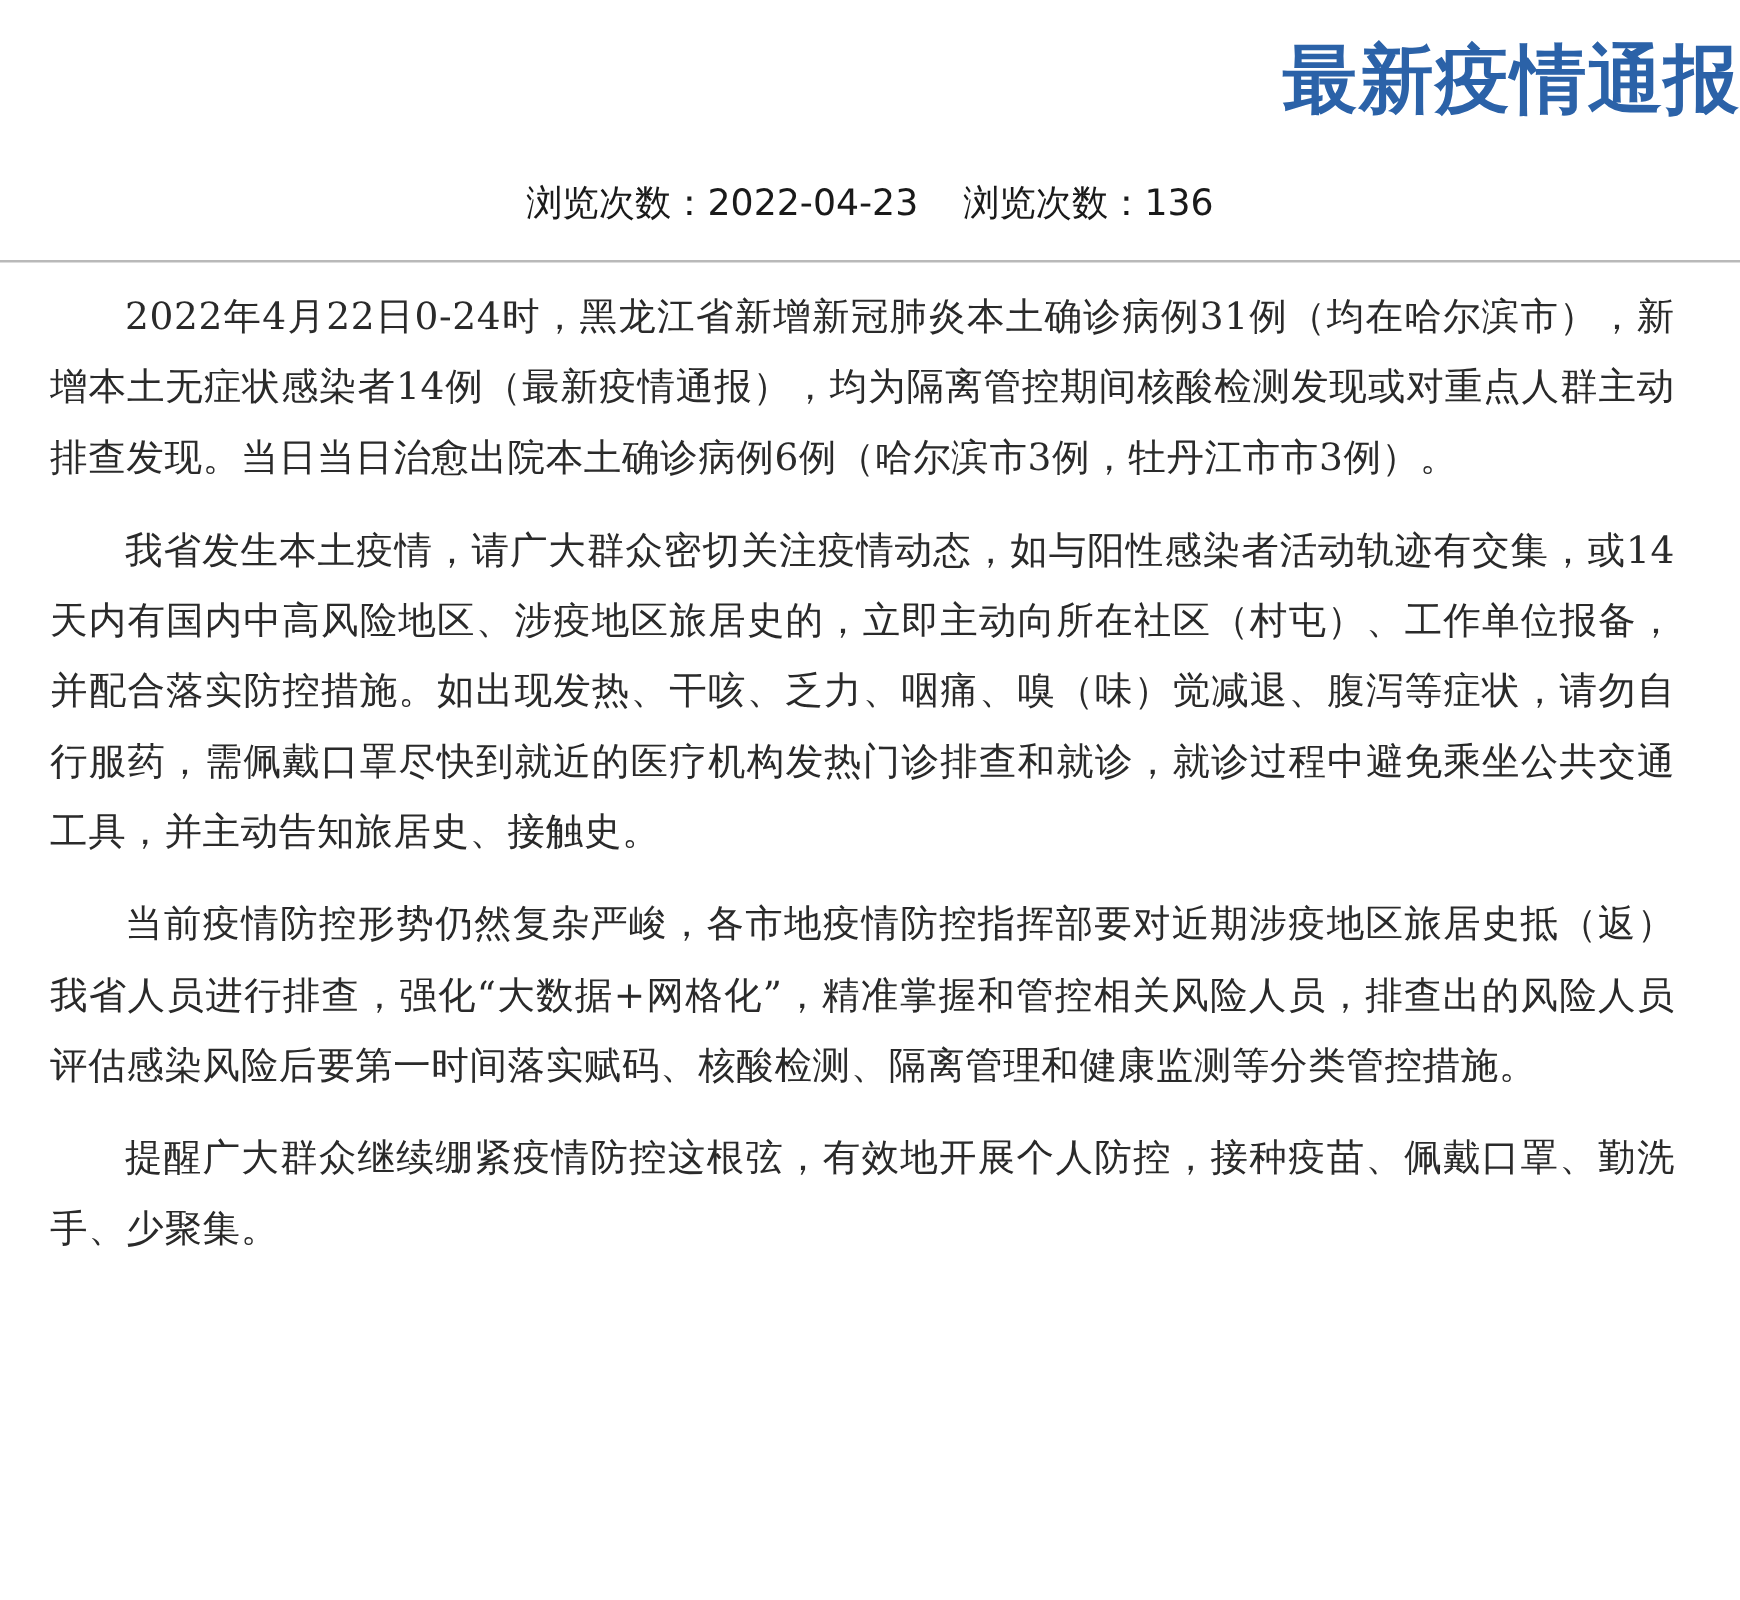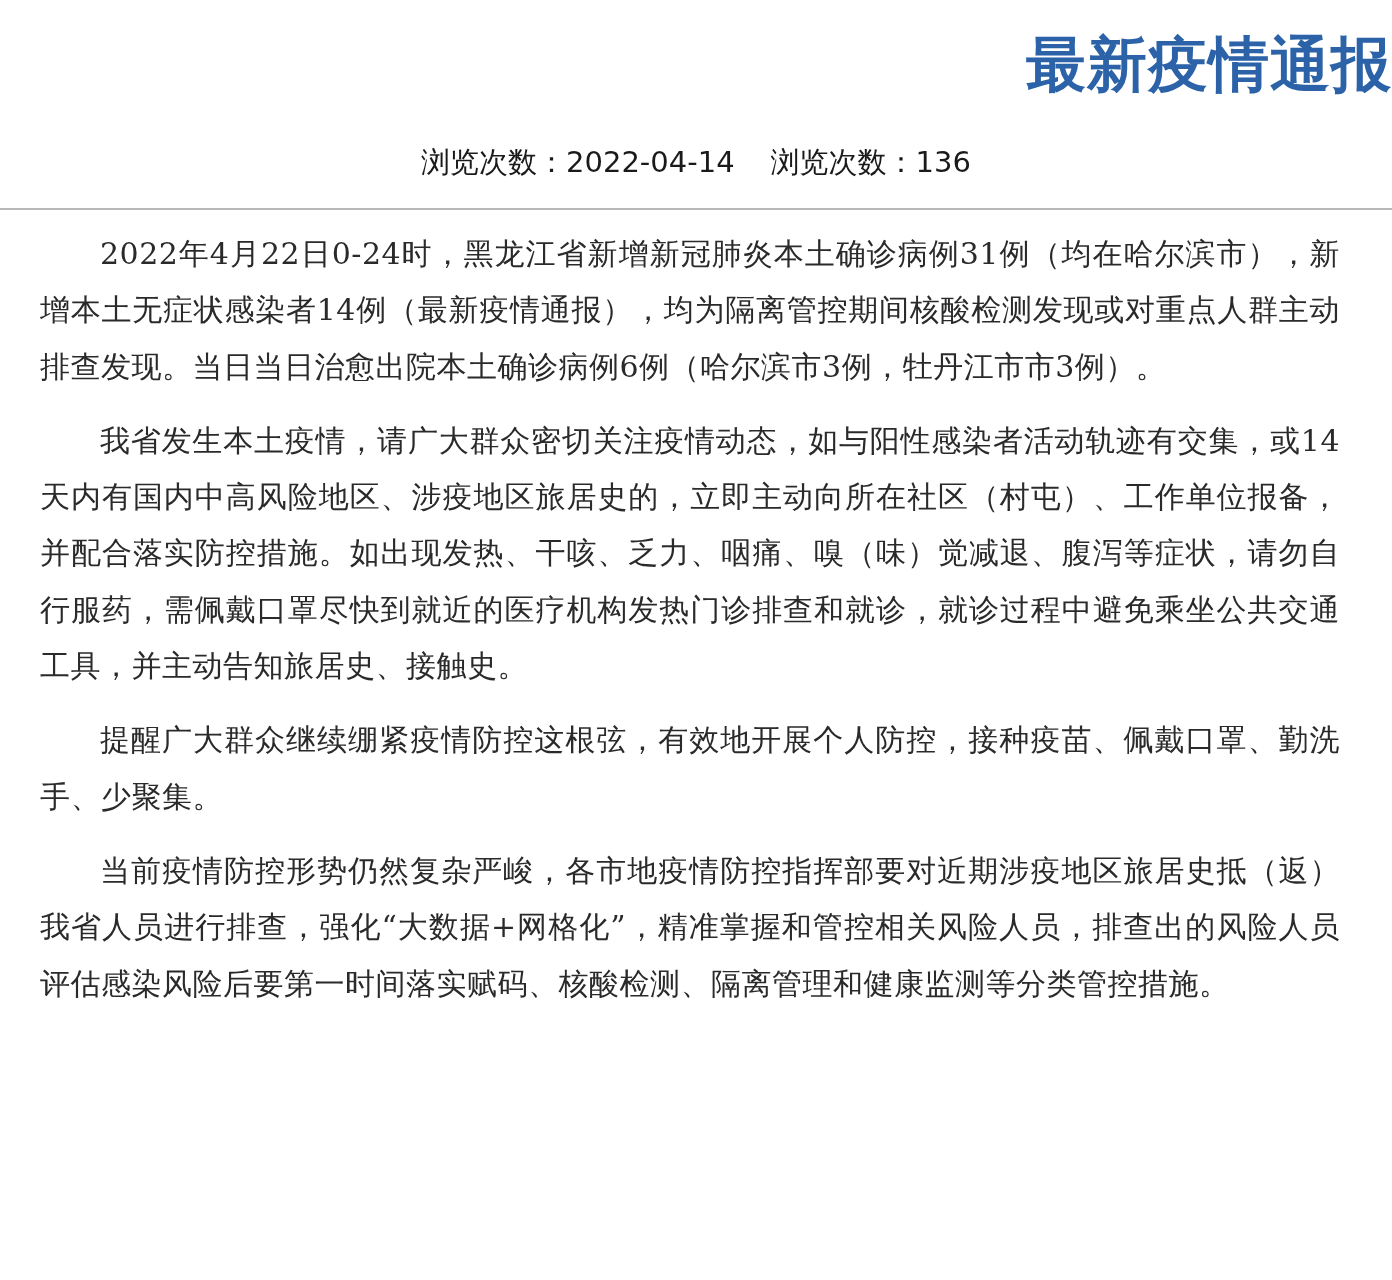--- a/index.html
+++ b/index.html
@@ -73,23 +73,23 @@
       text-align: justify;
       letter-spacing: 0.5px;
     }
   </style>
 </head>
 <body>
 
 <div class="header">
   <h1 class="title">最新疫情通报</h1>
   <div class="meta">
-    <span>浏览次数：</span><span>2022-04-14</span><span class="gap"></span><span>浏览次数：</span><span>136</span>
+    <span>浏览次数：</span><span>2022-04-23</span><span class="gap"></span><span>浏览次数：</span><span>136</span>
   </div>
   <hr class="divider">
 </div>
 
 <div class="content">
   <p>2022年4月22日0-24时，黑龙江省新增新冠肺炎本土确诊病例31例（均在哈尔滨市），新增本土无症状感染者14例（最新疫情通报），均为隔离管控期间核酸检测发现或对重点人群主动排查发现。当日当日治愈出院本土确诊病例6例（哈尔滨市3例，牡丹江市市3例）。</p>
   <p>我省发生本土疫情，请广大群众密切关注疫情动态，如与阳性感染者活动轨迹有交集，或14天内有国内中高风险地区、涉疫地区旅居史的，立即主动向所在社区（村屯）、工作单位报备，并配合落实防控措施。如出现发热、干咳、乏力、咽痛、嗅（味）觉减退、腹泻等症状，请勿自行服药，需佩戴口罩尽快到就近的医疗机构发热门诊排查和就诊，就诊过程中避免乘坐公共交通工具，并主动告知旅居史、接触史。</p>
+  <p>当前疫情防控形势仍然复杂严峻，各市地疫情防控指挥部要对近期涉疫地区旅居史抵（返）我省人员进行排查，强化“大数据+网格化”，精准掌握和管控相关风险人员，排查出的风险人员评估感染风险后要第一时间落实赋码、核酸检测、隔离管理和健康监测等分类管控措施。</p>
   <p>提醒广大群众继续绷紧疫情防控这根弦，有效地开展个人防控，接种疫苗、佩戴口罩、勤洗手、少聚集。</p>
-  <p>当前疫情防控形势仍然复杂严峻，各市地疫情防控指挥部要对近期涉疫地区旅居史抵（返）我省人员进行排查，强化“大数据+网格化”，精准掌握和管控相关风险人员，排查出的风险人员评估感染风险后要第一时间落实赋码、核酸检测、隔离管理和健康监测等分类管控措施。</p>
 </div>
 
 </body></html>

